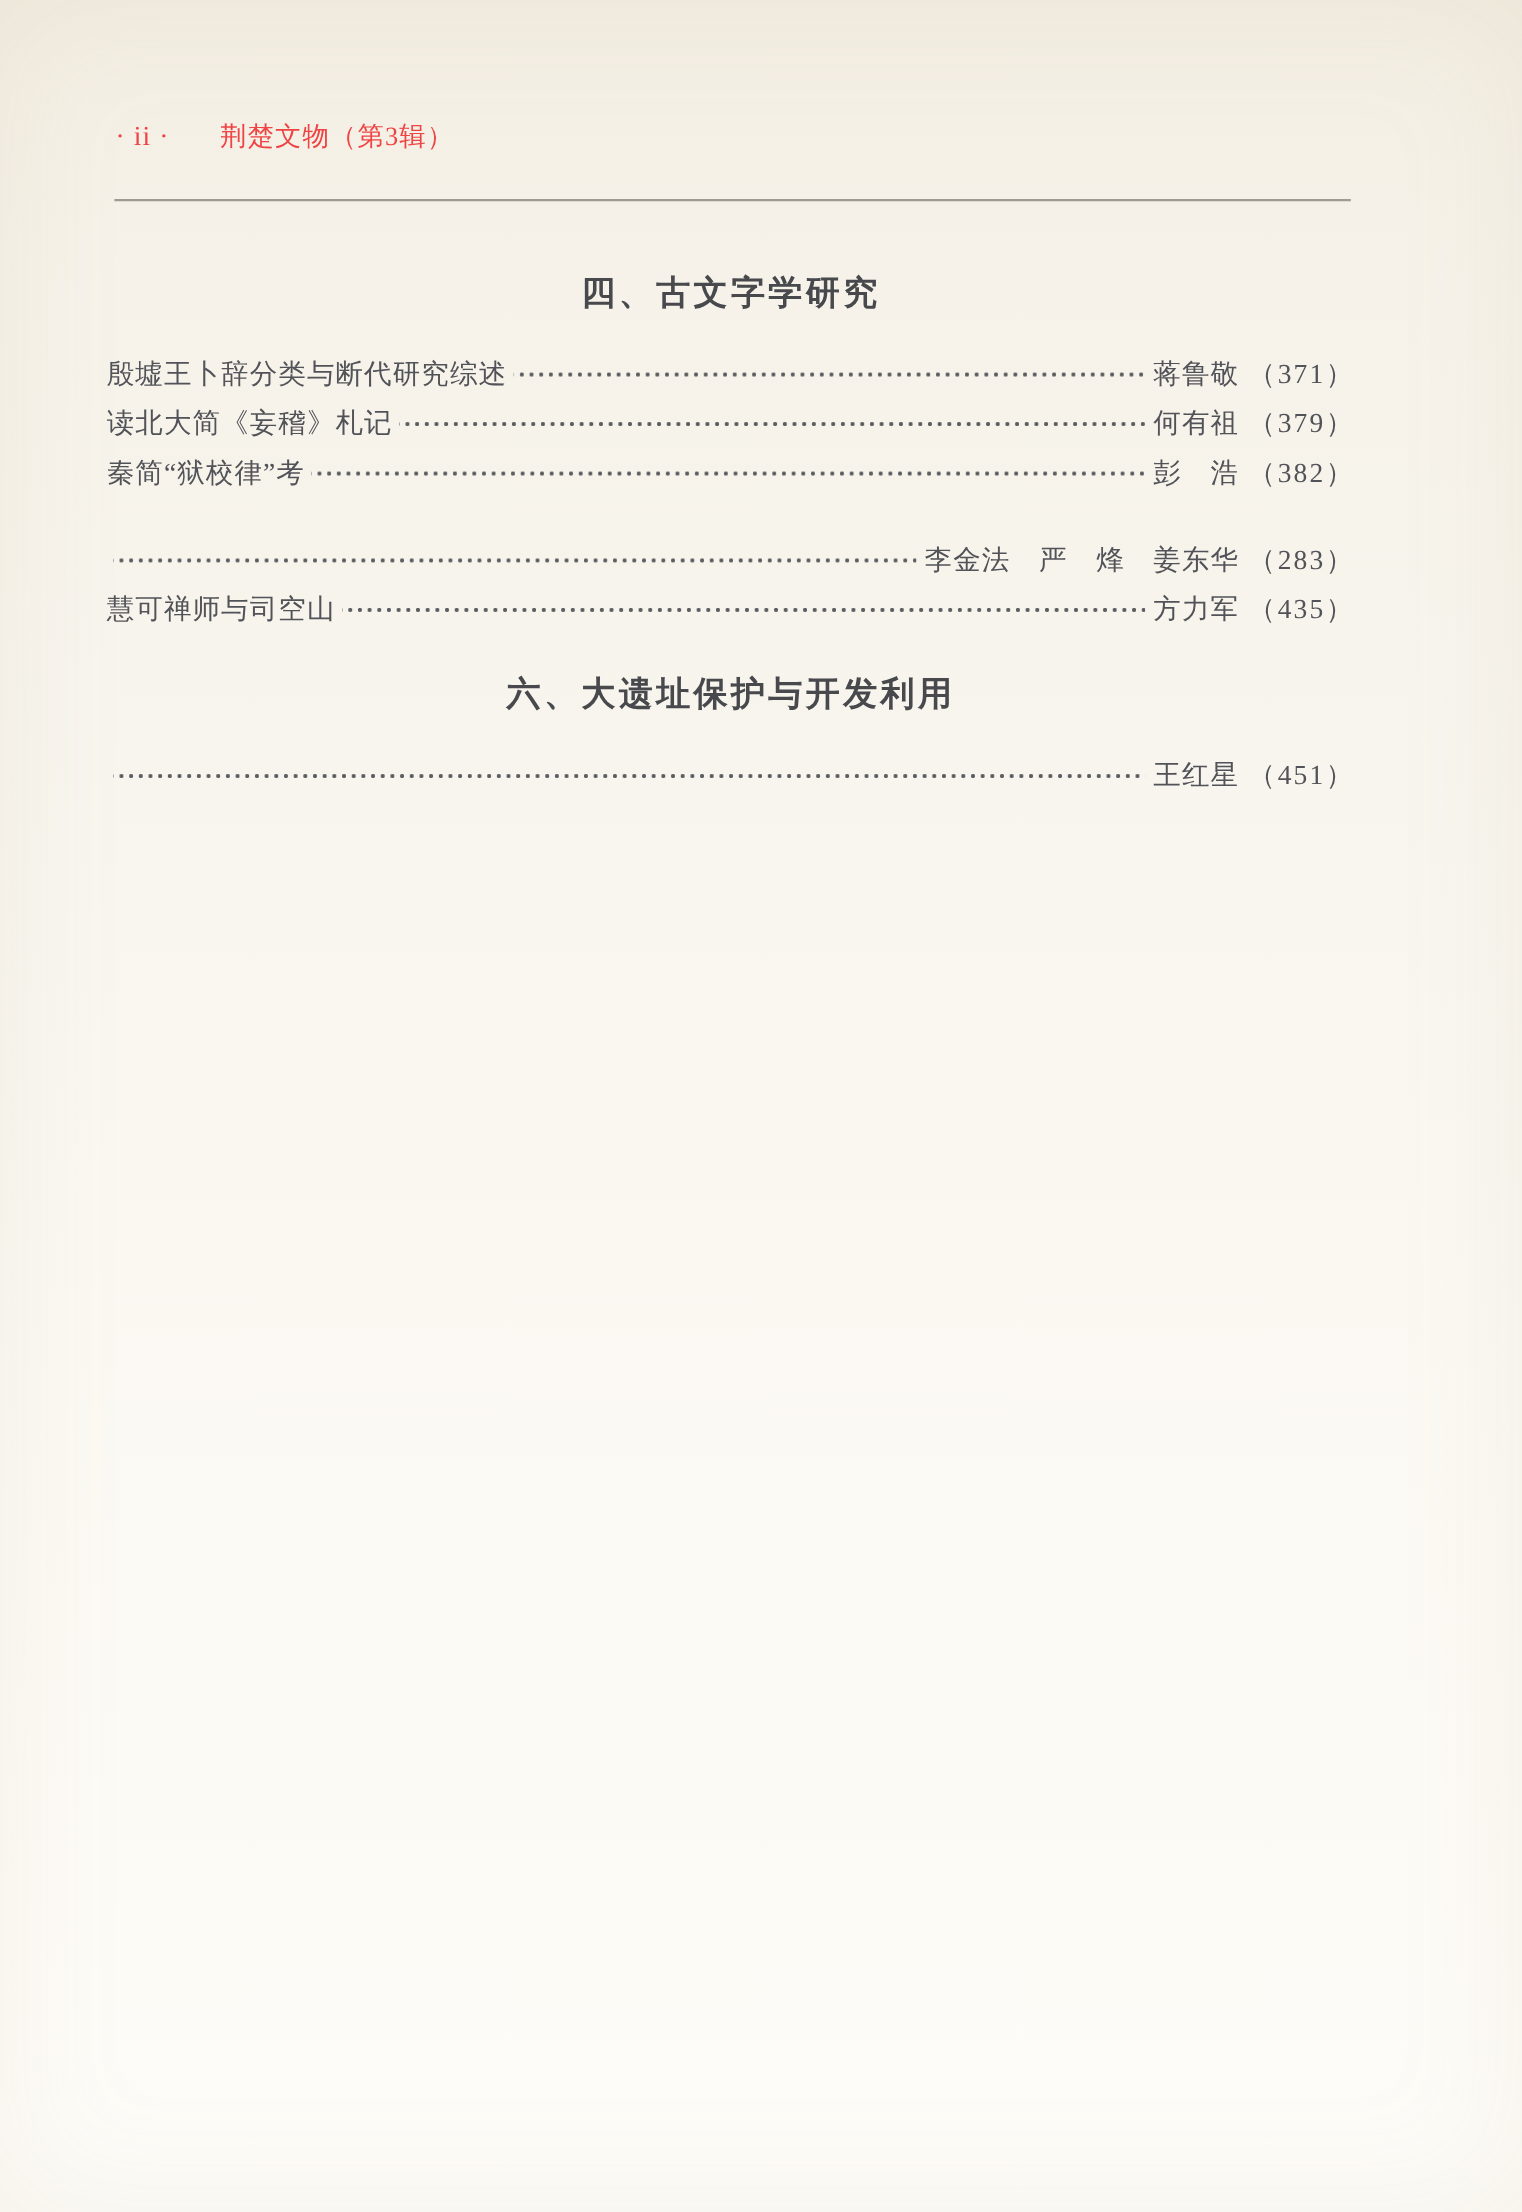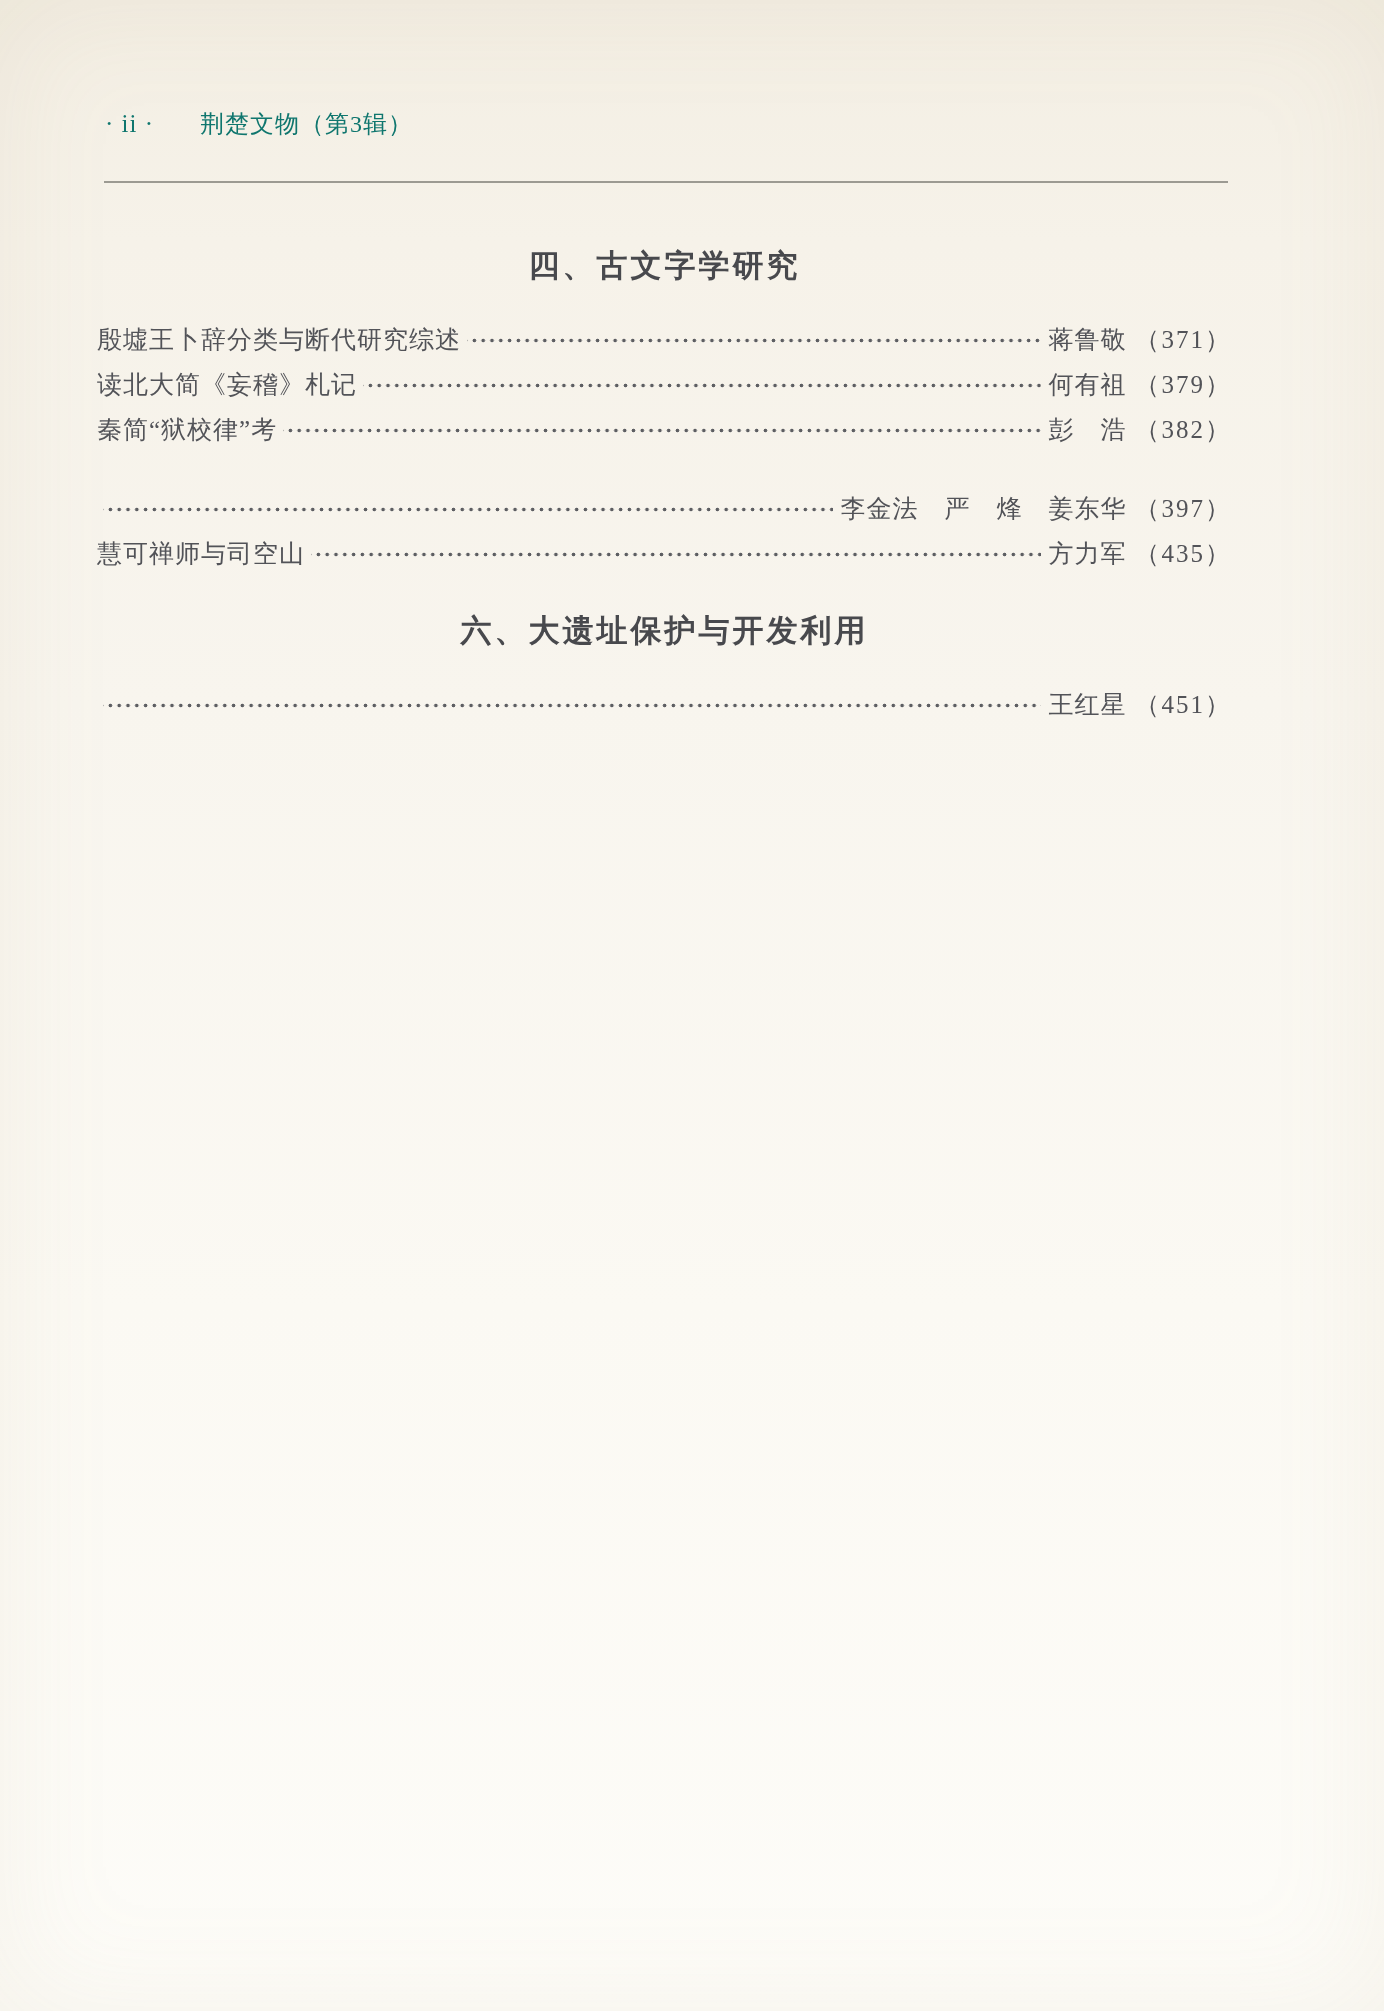--- a/index.html
+++ b/index.html
@@ -19,21 +19,21 @@
     height: 100%;
     padding: 108px 152px 0 97px;
   }
   .header-row {
     display: flex;
     align-items: baseline;
     margin-left: 8px;
     height: 32px;
     font-size: 24px;
     letter-spacing: 1px;
-    color: #0f766e;
+    color: #ef4444;
   }
   .folio { margin-right: 46px; font-size: 25px; }
   .rule {
     margin: 41px 4px 0 7px;
     height: 0;
     border-top: 2px solid rgba(125, 124, 118, 0.75);
   }
   .toc-section { margin-top: 34px; }
   .toc-section.first { margin-top: 62px; }
   .section-title {
@@ -104,21 +104,21 @@
   </div>
 </div>
   </section>
 
   <section class="toc-section">
     <div class="entries">
 
   <div class="entry">
     <span class="leader"></span>
     <span class="authors">李金法　严　烽　姜东华</span>
-    <span class="pageno">（397）</span>
+    <span class="pageno">（283）</span>
   </div>
 
 
   <div class="entry">
     <span class="entry-title">慧可禅师与司空山</span>
     <span class="leader"></span>
     <span class="authors">方力军</span>
     <span class="pageno">（435）</span>
   </div>
 </div>

